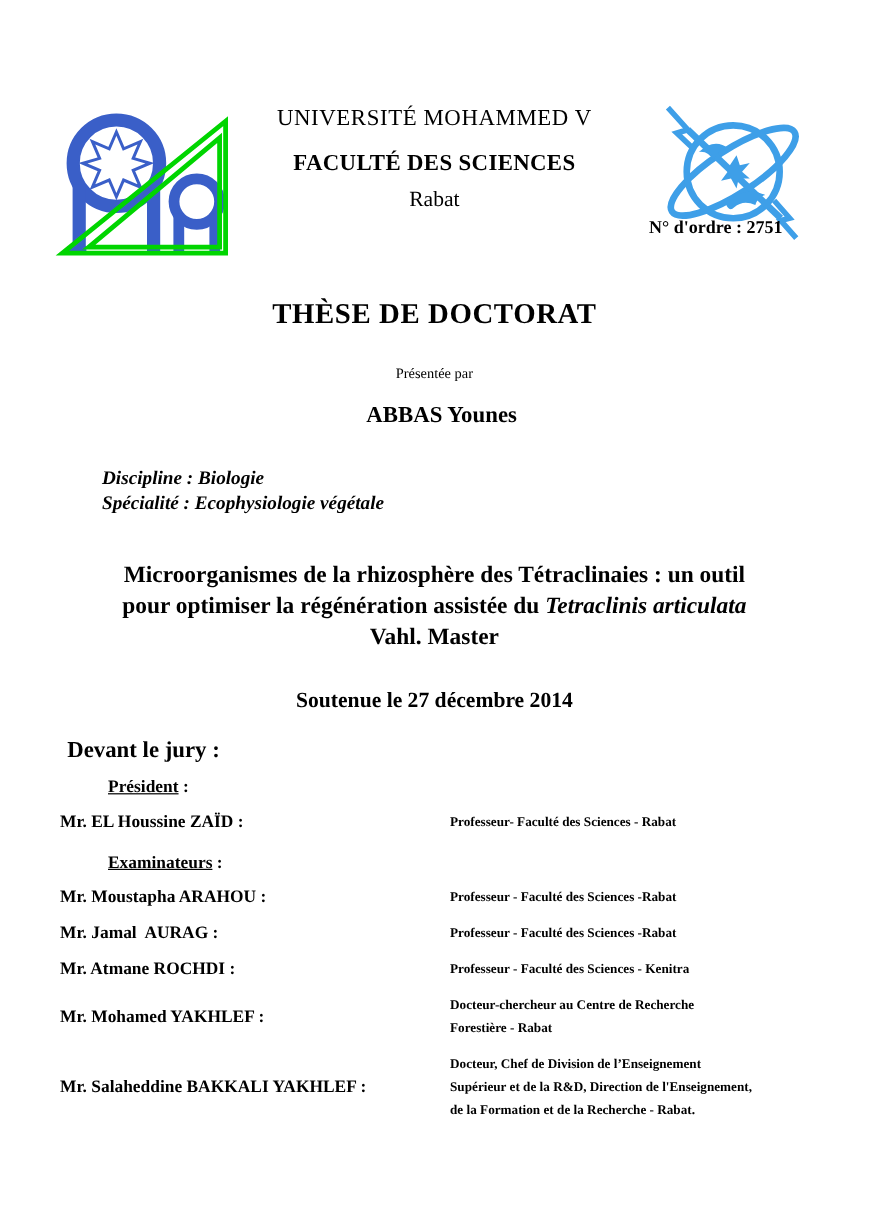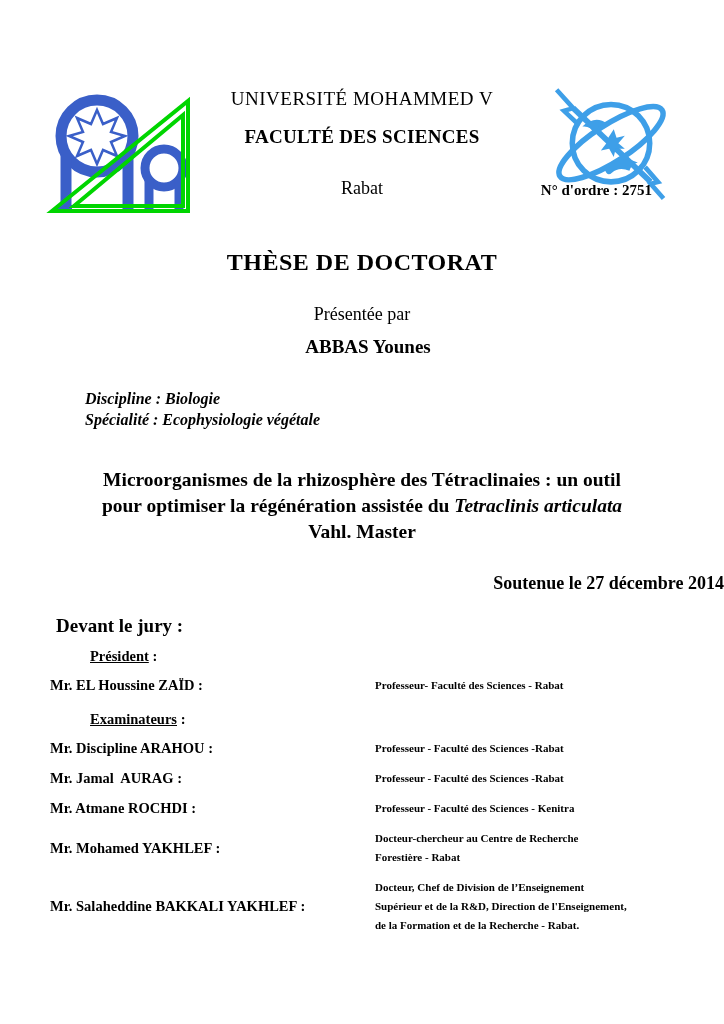--- a/index.html
+++ b/index.html
@@ -10,36 +10,36 @@
     background:#ffffff; overflow:hidden;
   }
   
   .logo-left { position:absolute; left:42px; top:84px; width:152px; height:138px; }
   .logo-right { position:absolute; left:540px; top:86px; width:142px; height:118px; }
   .header-center {
     position:absolute; left:150px; top:88px; width:424px; text-align:center;
   }
   .university-line { font-size:19px; letter-spacing:.5px; }
   .faculty-line { font-size:19px; font-weight:bold; margin-top:16px; letter-spacing:.3px; }
-  .city-line { font-size:18px; margin-top:30px; }
+  .city-line { font-size:18px; margin-top:8px; }
   .order-number {
     position:absolute; top:182px; right:72px; font-size:15px; font-weight:bold;
   }
   
   .doc-type { position:absolute; top:249px; left:0; width:100%; text-align:center;
     font-size:24px; font-weight:bold; letter-spacing:.5px; }
-  .presented-by { position:absolute; top:304px; left:0; width:100%; text-align:center; font-size:18px; }
+  .presented-by { position:absolute; top:304px; left:0; width:100%; text-align:center; font-size:12px; }
   .author { position:absolute; top:336px; left:0; width:100%; text-align:center;
     font-size:19px; font-weight:bold;padding-left:12px; }
   .discipline-block { position:absolute; left:85px; top:388px;
     font-size:16px; font-weight:bold; font-style:italic; line-height:21px; }
   .thesis-title { position:absolute; top:467px; left:22px; width:680px; text-align:center;
     font-size:19.5px; font-weight:bold; line-height:26px; }
   .thesis-title .latin { font-style:italic; }
-  .defense-date { position:absolute; top:573px; left:0; width:100%; text-align:right;
+  .defense-date { position:absolute; top:573px; left:0; width:100%; text-align:center;
     font-size:18px; font-weight:bold; }
   
   .jury-heading { position:absolute; left:56px; top:615px; font-size:19px; font-weight:bold; }
   .jury { position:absolute; left:50px; top:648px; width:660px; }
   .jury-section { margin-top:0; }
   .jury-section + .jury-section { margin-top:16px; }
   .role-heading { font-size:14.5px; font-weight:bold; margin-bottom:2px;margin-left:40px; }
   .role-heading .u { text-decoration:underline; }
   .jury-row { display:flex; align-items:center; margin-top:11px; }
   .jury-name { flex:0 0 278px; font-size:14.5px; font-weight:bold; white-space:pre-wrap; }
@@ -124,21 +124,21 @@
               <div>Professeur- Faculté des Sciences - Rabat</div>
             </div>
     </div>
   </div>
     </section>
 
     <section class="jury-section">
       <div class="role-heading"><span class="u">Examinateurs</span><span class="colon"> :</span></div>
       <div class="members">
     <div class="jury-row">
-      <div class="jury-name">Mr. Discipline ARAHOU :</div>
+      <div class="jury-name">Mr. Moustapha ARAHOU :</div>
       <div class="jury-title">
               <div>Professeur - Faculté des Sciences -Rabat</div>
             </div>
     </div>
 
     <div class="jury-row">
       <div class="jury-name">Mr. Jamal  AURAG :</div>
       <div class="jury-title">
               <div>Professeur - Faculté des Sciences -Rabat</div>
             </div>

